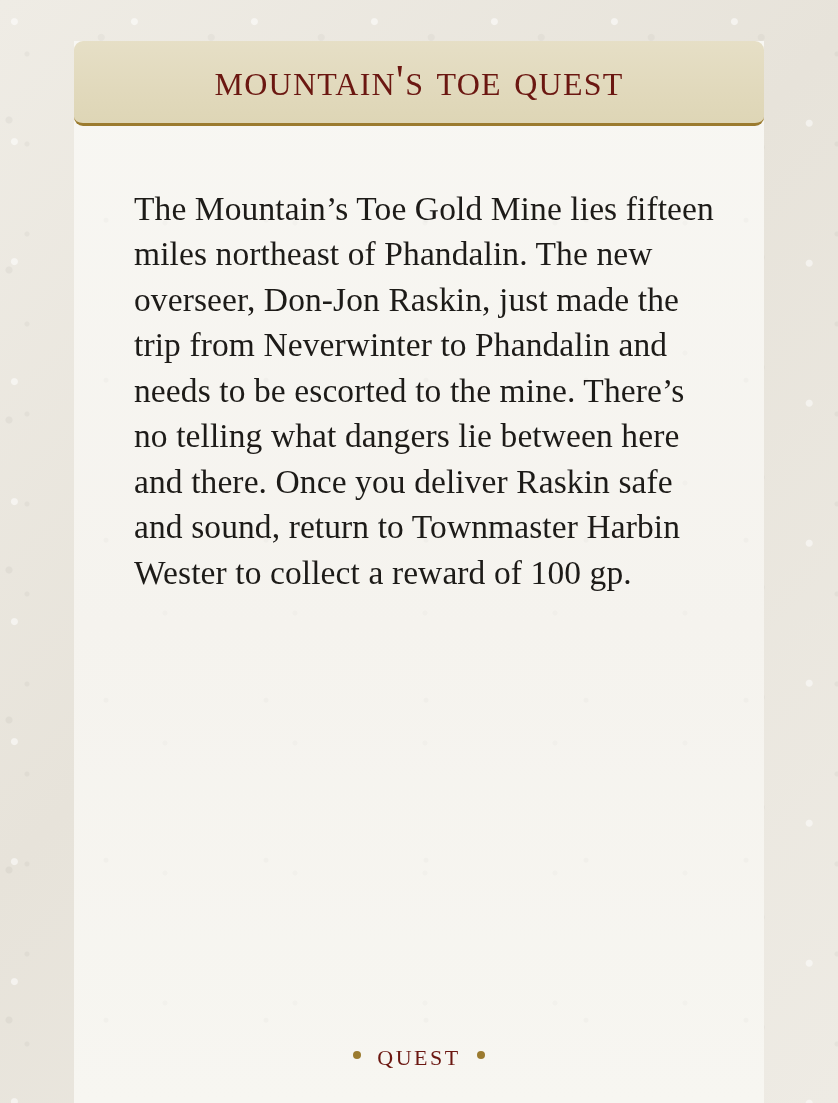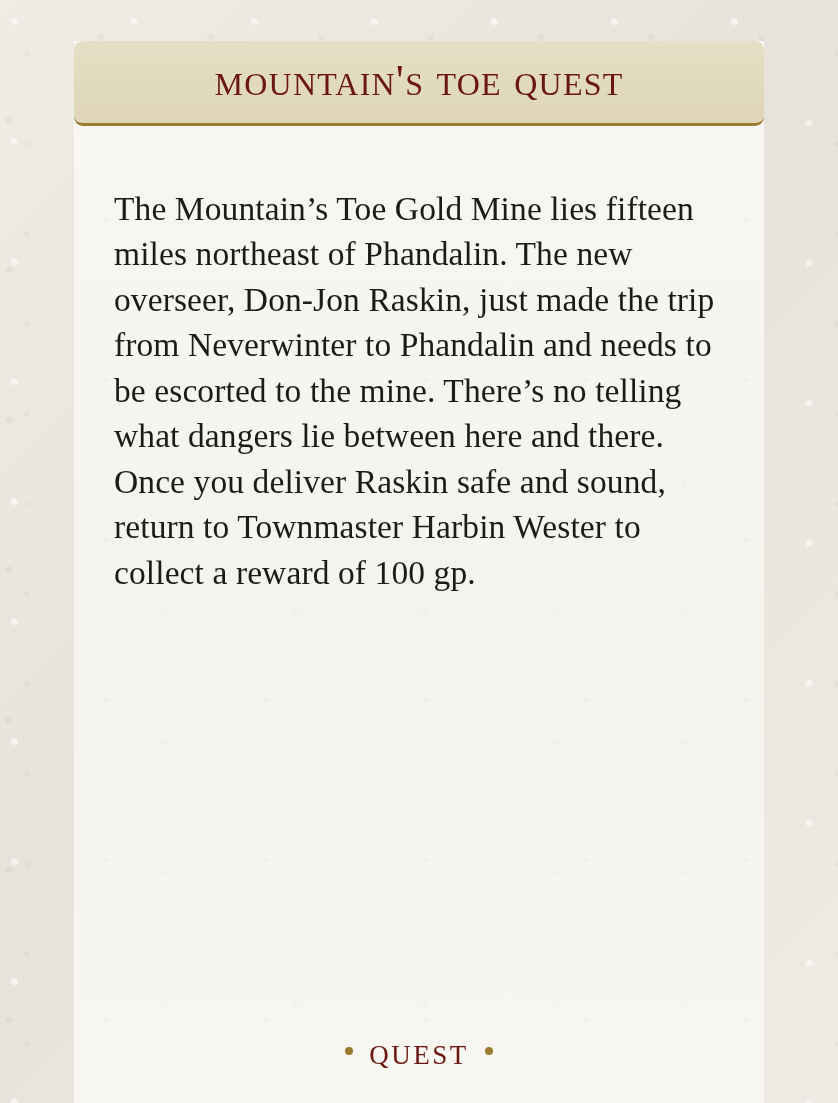--- a/index.html
+++ b/index.html
@@ -62,21 +62,21 @@
     font-size: 45px;
     letter-spacing: 1.2px;
     font-variant: small-caps;
     text-transform: lowercase;
     white-space: nowrap;
     line-height: 1;
     padding-bottom: 4px;
   }
 
   .card-body {
-    padding: 26px 40px 0 40px;
+    padding: 26px 40px 0 60px;
   }
 
   .body-text {
     color: #1d1b18;
     font-family: "Liberation Serif", serif;
     font-size: 33.5px;
     line-height: 45.5px;
     letter-spacing: 0.1px;
     text-align: left;
     hyphens: auto;
@@ -90,21 +90,21 @@
     bottom: 30px;
     display: flex;
     align-items: center;
     justify-content: center;
     gap: 16px;
   }
 
   .footer-label {
     font-family: "Liberation Serif", serif;
     color: #6b1711;
-    font-size: 39px;
+    font-size: 31px;
     font-variant: small-caps;
     text-transform: lowercase;
     letter-spacing: 2.5px;
   }
 
   .dot {
     width: 8px;
     height: 8px;
     border-radius: 50%;
     background: #9b7b2f;

